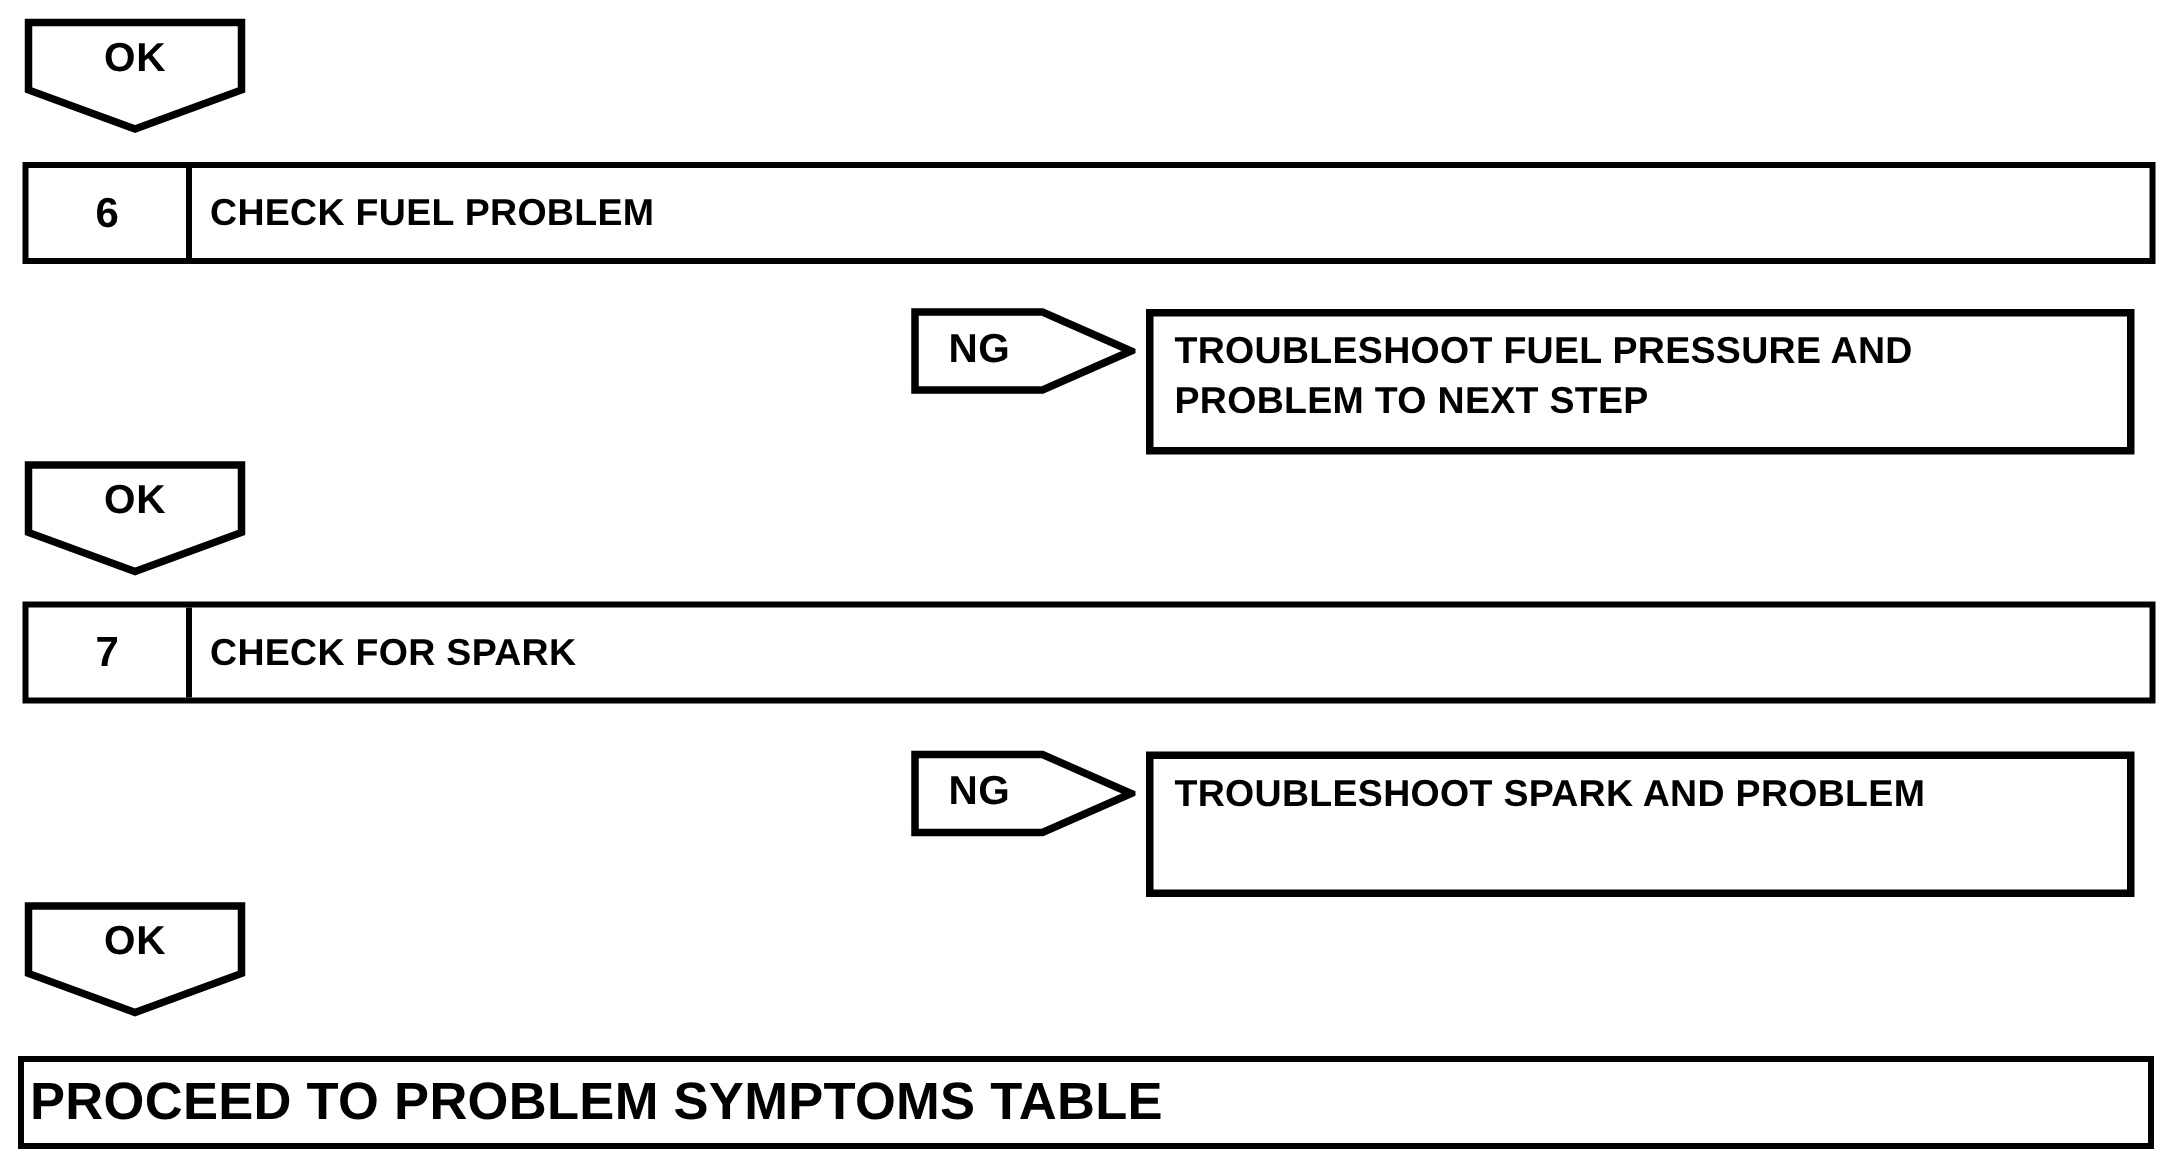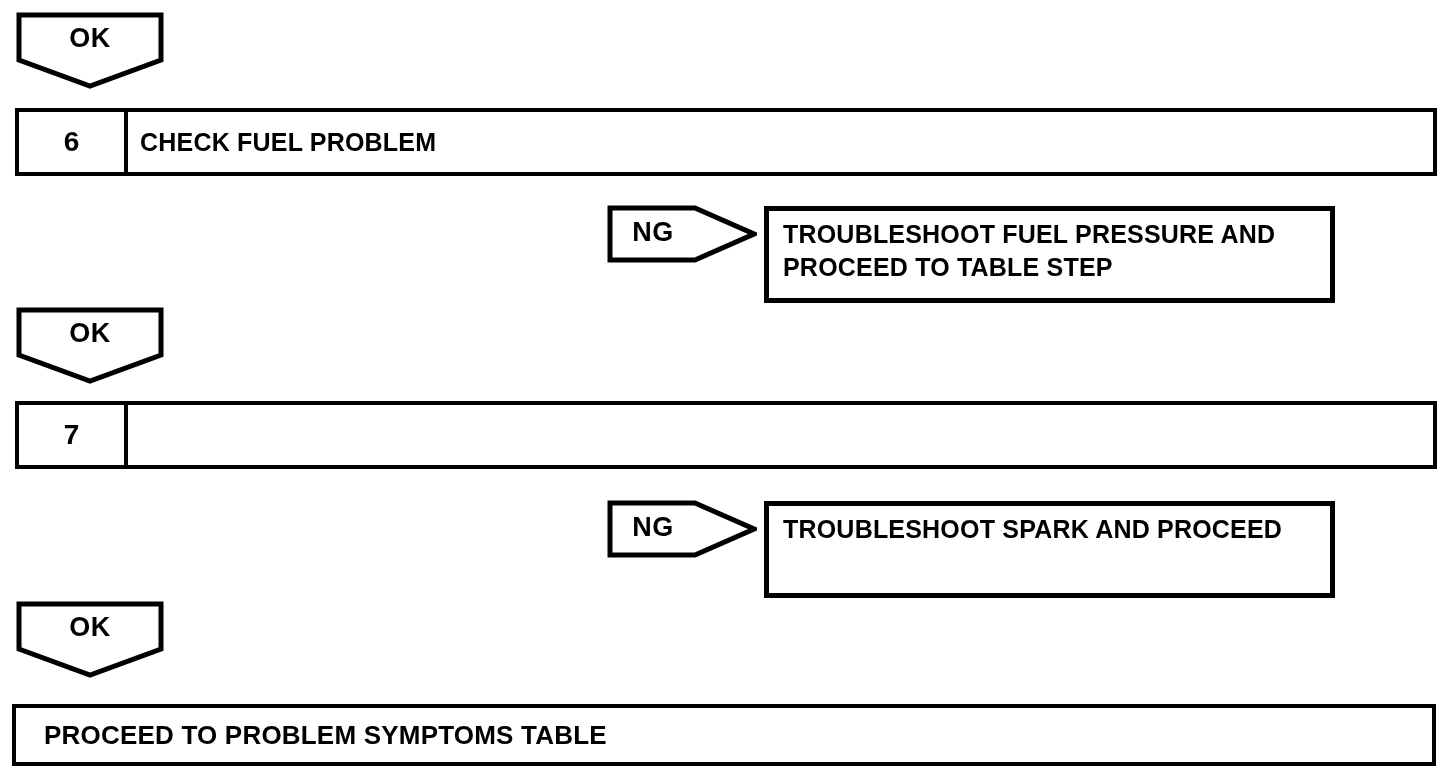--- a/index.html
+++ b/index.html
@@ -57,21 +57,21 @@
     align-items: center;
     padding-left: 12px;
     font-size: 25px;
     letter-spacing: 0.2px;
   }
 
   
   .action-box {
     position: absolute;
     left: 764px;
-    width: 571px;
+    width: 659px;
     height: 97px;
     border: 5px solid #000000;
     background: #ffffff;
     padding: 7px 20px 0 14px;
     font-size: 25px;
     line-height: 33px;
     letter-spacing: 0.2px;
   }
   .action-line { display: block; }
 
@@ -79,22 +79,22 @@
   .final-box {
     position: absolute;
     left: 12px;
     top: 704px;
     width: 1424px;
     height: 62px;
     border: 4px solid #000000;
     background: #ffffff;
     display: flex;
     align-items: center;
-    padding-left: 28px;
-    font-size: 26px;
+    padding-left: 4px;
+    font-size: 35px;
     letter-spacing: 0.2px;
   }
   .shape { fill: #ffffff; stroke: #000000; stroke-width: 5; stroke-linejoin: miter; }
 </style>
 </head>
 <body>
 
 <div class="canvas">
 
   <div class="connector ok abs" style="left:16px; top:12px;">
@@ -111,43 +111,44 @@
 
   <div class="connector ng abs" style="left:607px; top:205px;">
     <svg width="150" height="58" viewBox="0 0 150 58">
       <polygon class="shape" points="3,3 88,3 147,29 88,55 3,55"></polygon>
     </svg>
     <span class="lbl">NG</span>
   </div>
 
   <div class="action-box" style="top:206px;">
     <span class="action-line">TROUBLESHOOT FUEL PRESSURE AND</span>
-    <span class="action-line">PROCEED TO TABLE STEP</span>
+    <span class="action-line">PROBLEM TO NEXT STEP</span>
   </div>
 
   <div class="connector ok abs" style="left:16px; top:307px;">
     <svg width="148" height="78" viewBox="0 0 148 78">
       <polygon class="shape" points="3,3 145,3 145,48 74,74 3,48"></polygon>
     </svg>
     <span class="lbl">OK</span>
   </div>
 
   <div class="step-row" style="top:401px;">
     <div class="step-num">7</div>
+    <div class="step-title">CHECK FOR SPARK</div>
   </div>
 
   <div class="connector ng abs" style="left:607px; top:500px;">
     <svg width="150" height="58" viewBox="0 0 150 58">
       <polygon class="shape" points="3,3 88,3 147,29 88,55 3,55"></polygon>
     </svg>
     <span class="lbl">NG</span>
   </div>
 
   <div class="action-box" style="top:501px;">
-    <span class="action-line">TROUBLESHOOT SPARK AND PROCEED</span>
+    <span class="action-line">TROUBLESHOOT SPARK AND PROBLEM</span>
   </div>
 
   <div class="connector ok abs" style="left:16px; top:601px;">
     <svg width="148" height="78" viewBox="0 0 148 78">
       <polygon class="shape" points="3,3 145,3 145,48 74,74 3,48"></polygon>
     </svg>
     <span class="lbl">OK</span>
   </div>
 
   <div class="final-box">

